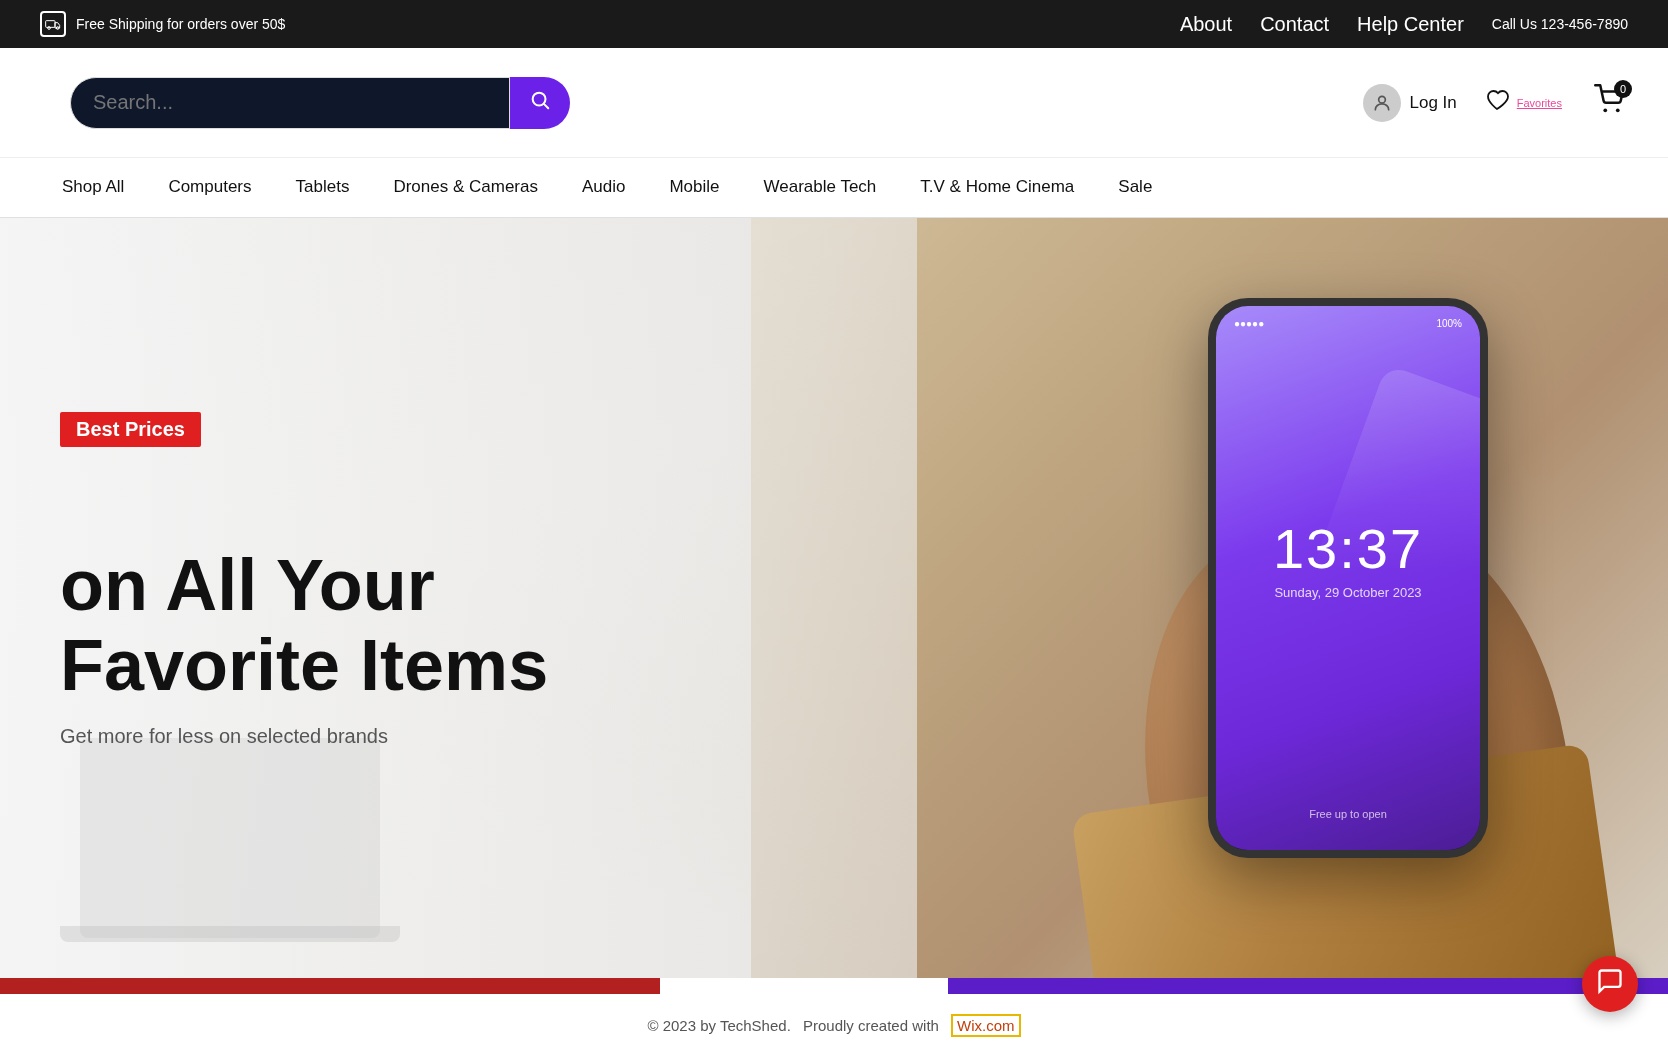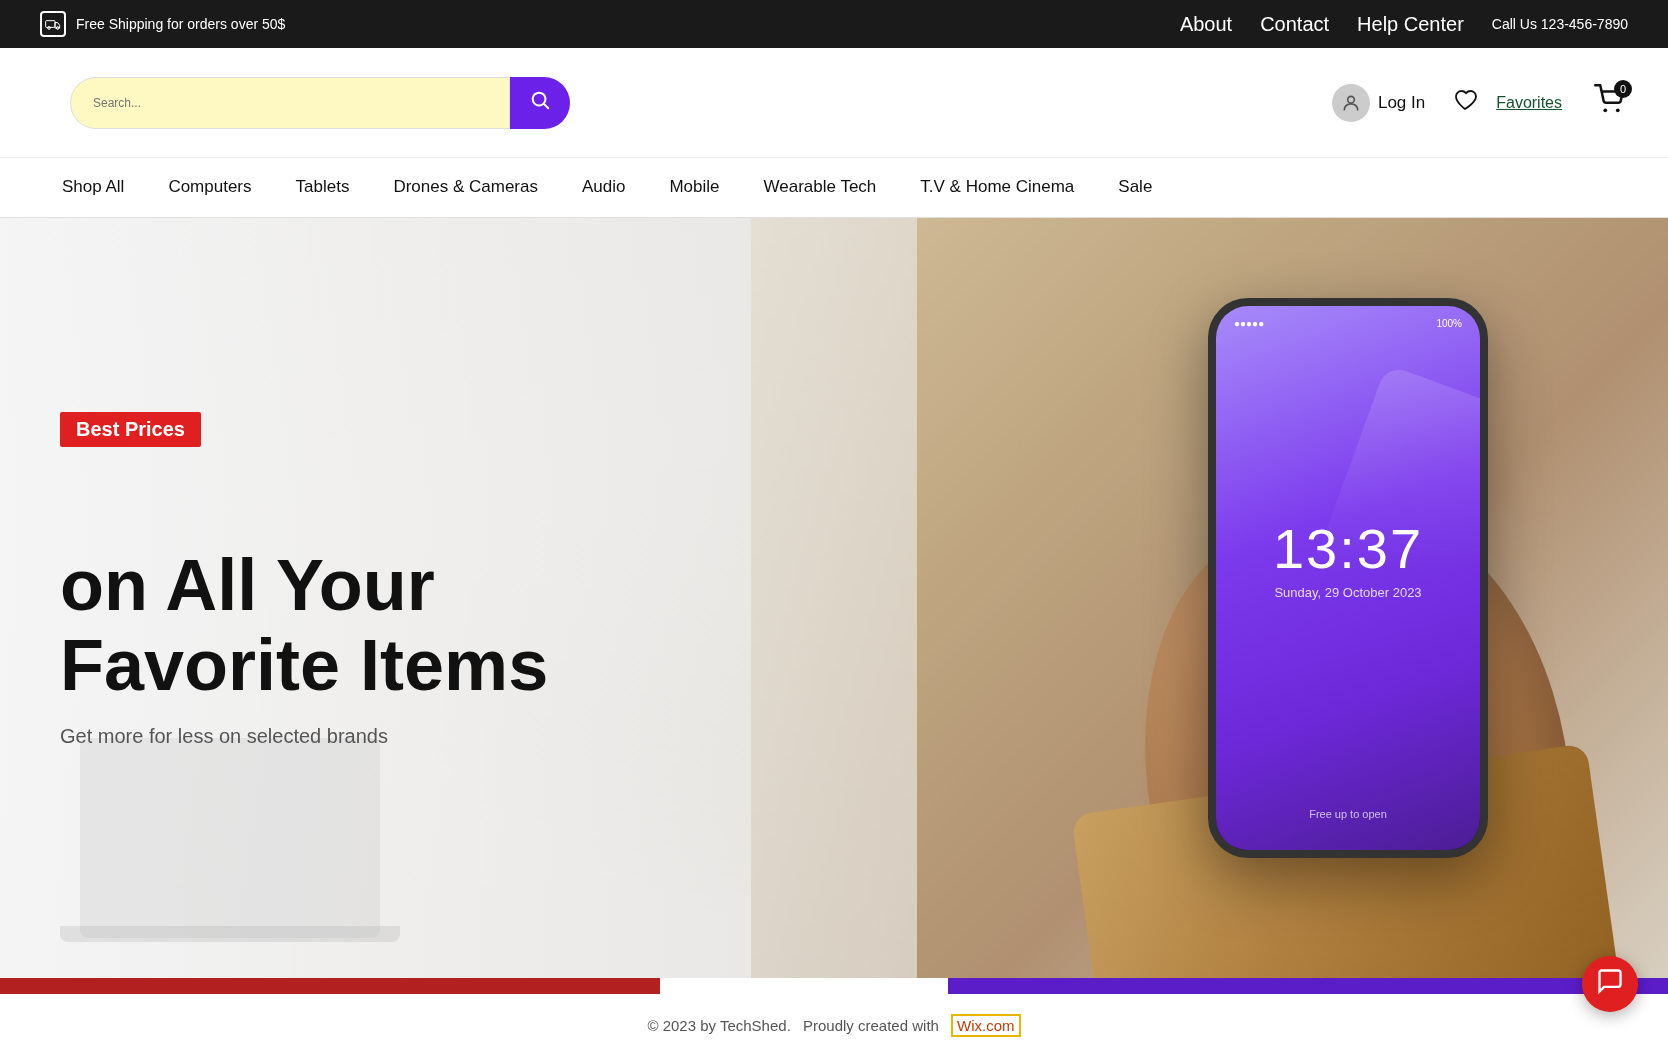--- a/index.html
+++ b/index.html
@@ -51,24 +51,24 @@
       flex: 1;
       max-width: 500px;
       margin-left: 30px;
     }
     .search-input {
       flex: 1;
       height: 52px;
       border: 1.5px solid #ddd;
       border-radius: 30px 0 0 30px;
       padding: 0 22px;
-      font-size: 12px;
+      font-size: 20px;
       outline: none;
       color: #888;
-      background: #fef9c3;
+      background: #0f172a;
     }
     .search-button {
       width: 60px;
       height: 52px;
       background: #6B21E8;
       border: none;
       border-radius: 0 30px 30px 0;
       cursor: pointer;
       display: flex;
       align-items: center;
@@ -95,23 +95,23 @@
     .user-icon-circle {
       width: 38px; height: 38px;
       border-radius: 50%;
       background: #ccc;
       display: flex; align-items: center; justify-content: center;
       font-size: 20px;
     }
     .favorites-btn {
       display: flex;
       align-items: center;
-      gap: 19px;
-      font-size: 16px;
-      color: #14532d;
+      gap: 8px;
+      font-size: 11px;
+      color: #ec4899;
       cursor: pointer;
       text-decoration: underline;
       background: none;
       border: none;
     }
     .heart-icon { font-size: 22px; color: #111; }
     .cart-btn {
       display: flex;
       align-items: center;
       gap: 6px;

